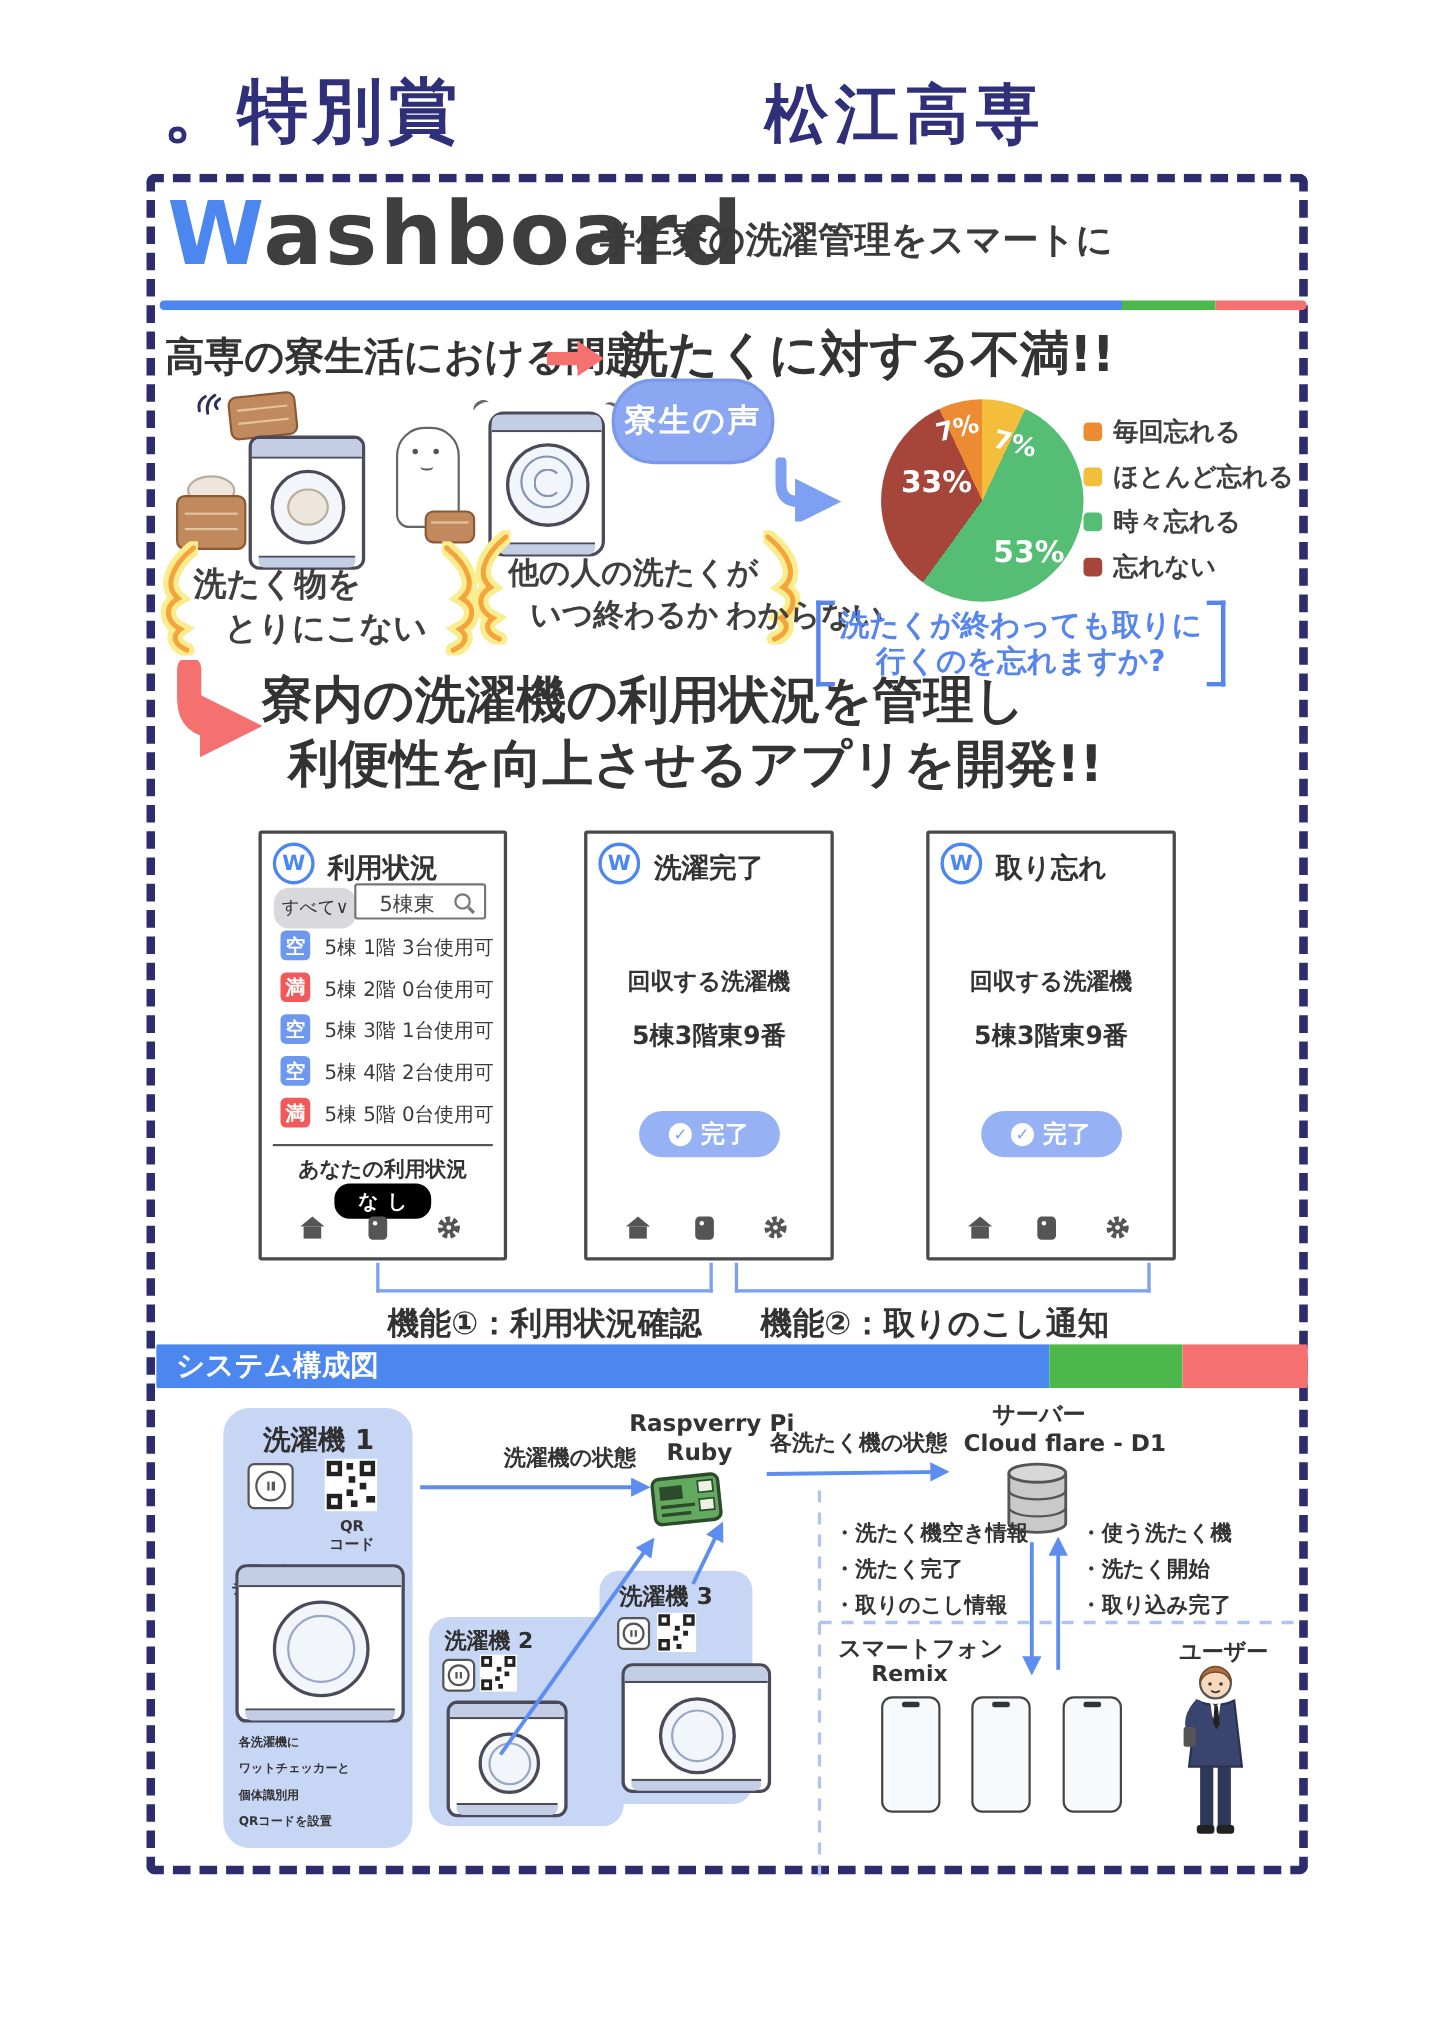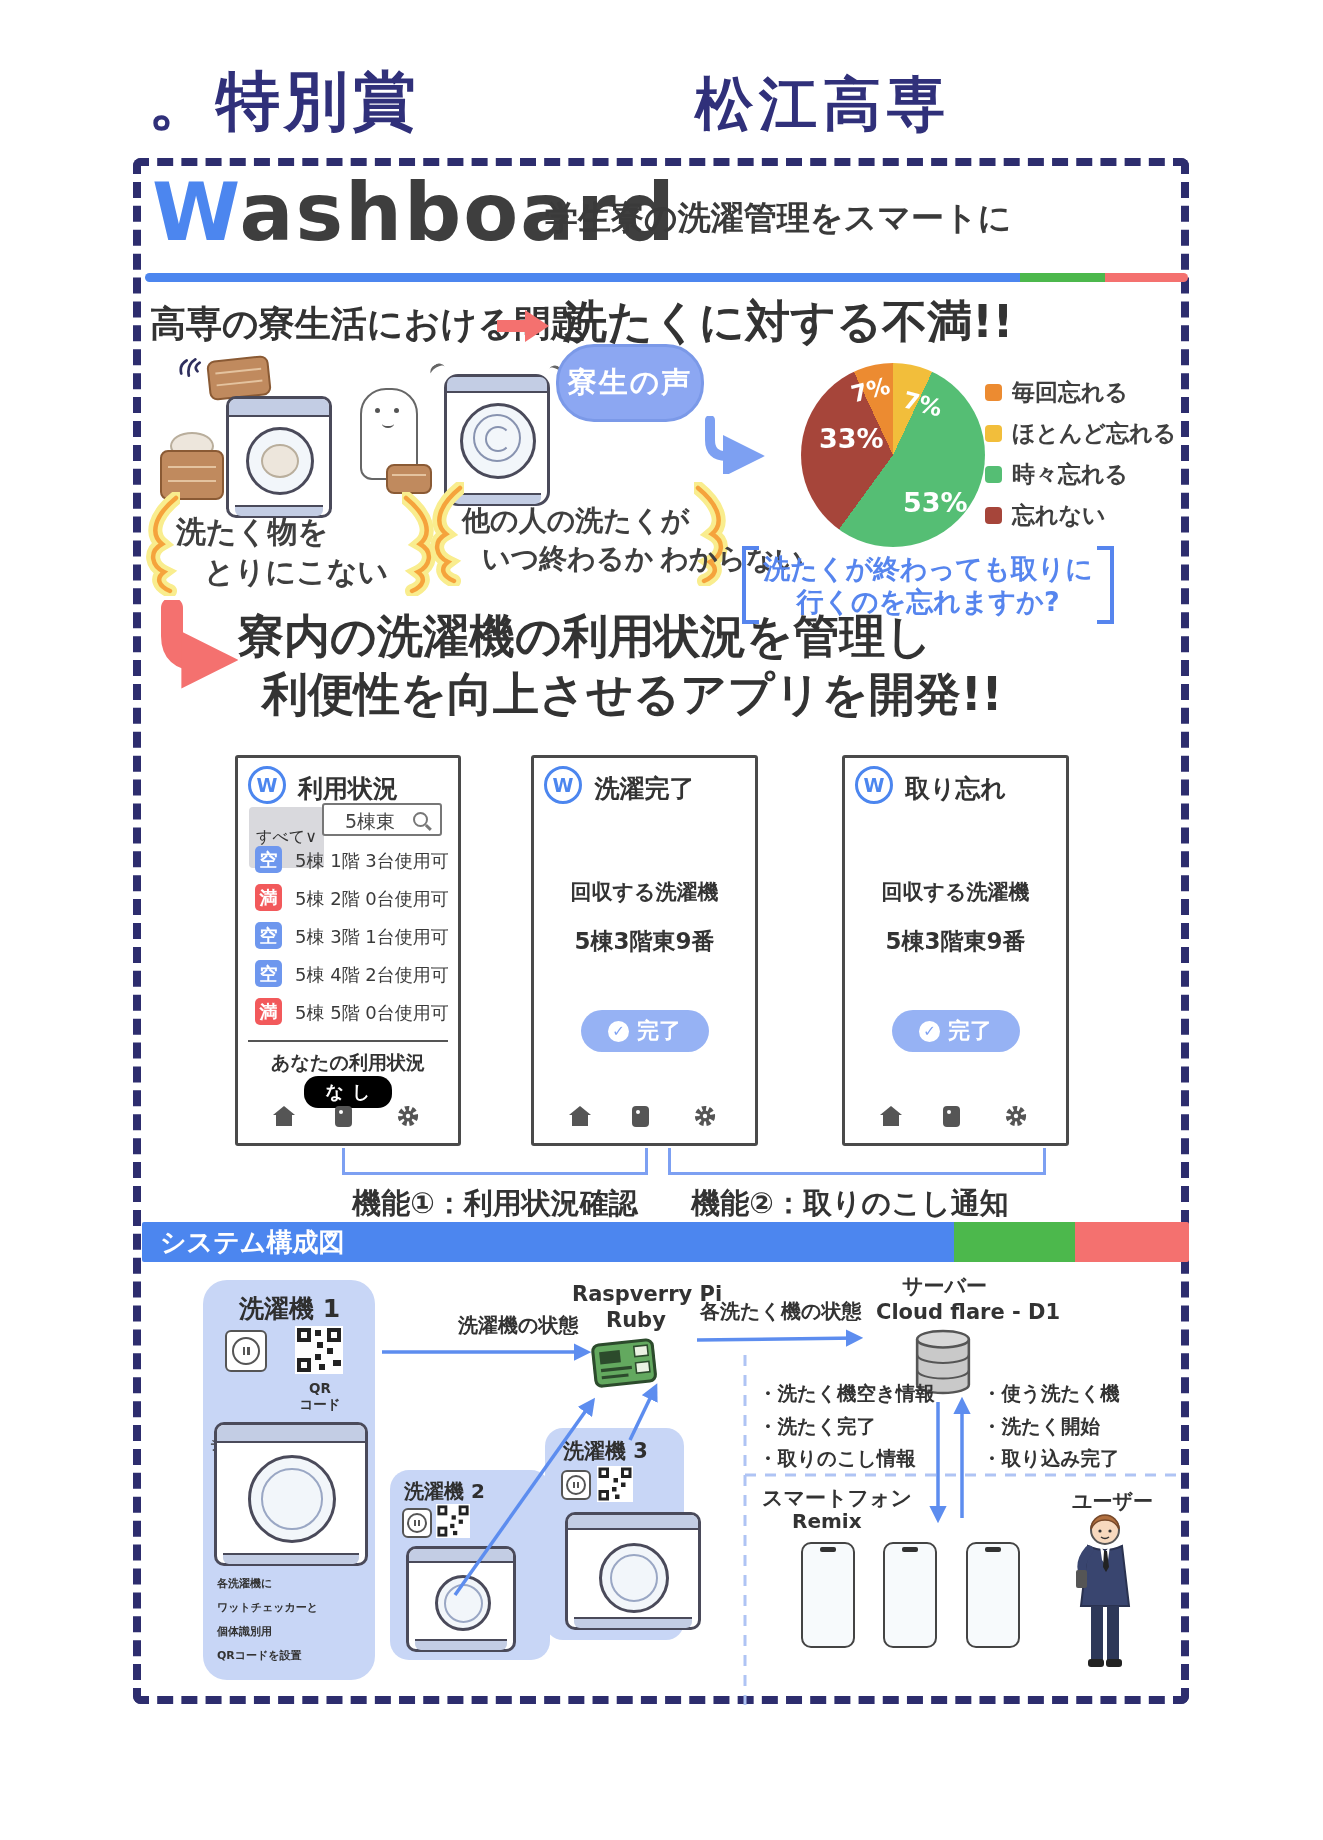--- a/index.html
+++ b/index.html
@@ -71,22 +71,22 @@
   .sol2{left:262px;top:664px;font-size:46px;font-weight:600;color:#333;}
   
   .phone{position:absolute;top:755px;width:220px;height:385px;background:#fff;
          border:3px solid #4A4A4A;border-radius:3px;}
   .p1{left:235px;} .p2{left:531px;width:221px;} .p3{left:842px;width:221px;}
   .p-head-icon{position:absolute;left:10px;top:8px;width:32px;height:32px;border:3px solid #4C86EF;
          border-radius:50%;color:#4C86EF;font-weight:bold;font-size:19px;display:flex;
          align-items:center;justify-content:center;}
   .p-title{position:absolute;left:0;right:0;top:14px;text-align:center;font-size:25px;
          font-weight:600;color:#333;}
-  .chip{position:absolute;left:11px;top:49px;background:#D9D9DD;border-radius:4px;
-        padding:20px 7px;font-size:16px;color:#333;}
+  .chip{position:absolute;left:11px;top:49px;background:#D9D9DD;border-radius:14px;
+        padding:8px 7px;font-size:16px;color:#333;}
   .search{position:absolute;left:84px;top:45px;width:120px;height:33px;border:2px solid #777;
         border-radius:3px;box-sizing:border-box;}
   .search .val{position:absolute;left:0;right:24px;top:4px;text-align:center;font-size:19px;color:#444;}
   .mag{position:absolute;right:12px;top:7px;width:11px;height:11px;border:2px solid #777;border-radius:50%;}
   .mag::after{content:"";position:absolute;width:7px;height:2.5px;background:#777;
         transform:rotate(45deg);right:-6px;bottom:-3px;}
   .row{position:absolute;left:0;right:0;height:38px;}
   .badge{position:absolute;left:17px;top:0;width:27px;height:27px;border-radius:5px;color:#fff;
         font-size:18px;font-weight:700;display:flex;align-items:center;justify-content:center;}
   .badge-vacant{background:#6E97EE;} .badge-full{background:#F2595B;}
@@ -121,21 +121,21 @@
   .fcap{position:absolute;top:1184px;text-align:center;font-size:29px;font-weight:600;color:#333;}
   .fc1{left:320px;width:350px;} .fc2{left:650px;width:400px;}
   
   .sysbar{left:142px;top:1222px;height:40px;display:flex;border-radius:2px;overflow:hidden;}
   .sysbar .b{width:812px;background:#4C86EF;color:#fff;font-size:26px;font-weight:700;
         line-height:40px;padding-left:18px;box-sizing:border-box;}
   .sysbar .g{width:121px;background:#4CB84C;}
   .sysbar .r{width:114px;background:#F4716F;}
   .mbox{position:absolute;background:#C8D6F6;border-radius:24px;}
   .mb1{left:203px;top:1280px;width:172px;height:400px;}
-  .mb2{left:390px;top:1470px;width:160px;height:190px;border-radius:19px;}
+  .mb2{left:390px;top:1470px;width:160px;height:190px;border-radius:19px;padding-left:17px;}
   .mb3{left:545px;top:1428px;width:139px;height:212px;border-radius:18px;}
   .mtitle{position:absolute;font-weight:700;color:#2F2F2F;}
   .pause{position:absolute;background:#fff;border:2.5px solid #555;border-radius:6px;
         display:flex;align-items:center;justify-content:center;}
   .pause .pin{border:2px solid #555;border-radius:50%;width:64%;height:64%;display:flex;
         align-items:center;justify-content:center;gap:2px;}
   .pause .pb{width:2.5px;height:8px;background:#555;}
   .qr{position:absolute;}
   .icap{position:absolute;font-size:13.5px;line-height:16px;text-align:center;color:#333;font-weight:600;}
   .m1cap{position:absolute;left:14px;top:292px;font-size:11px;line-height:24px;

